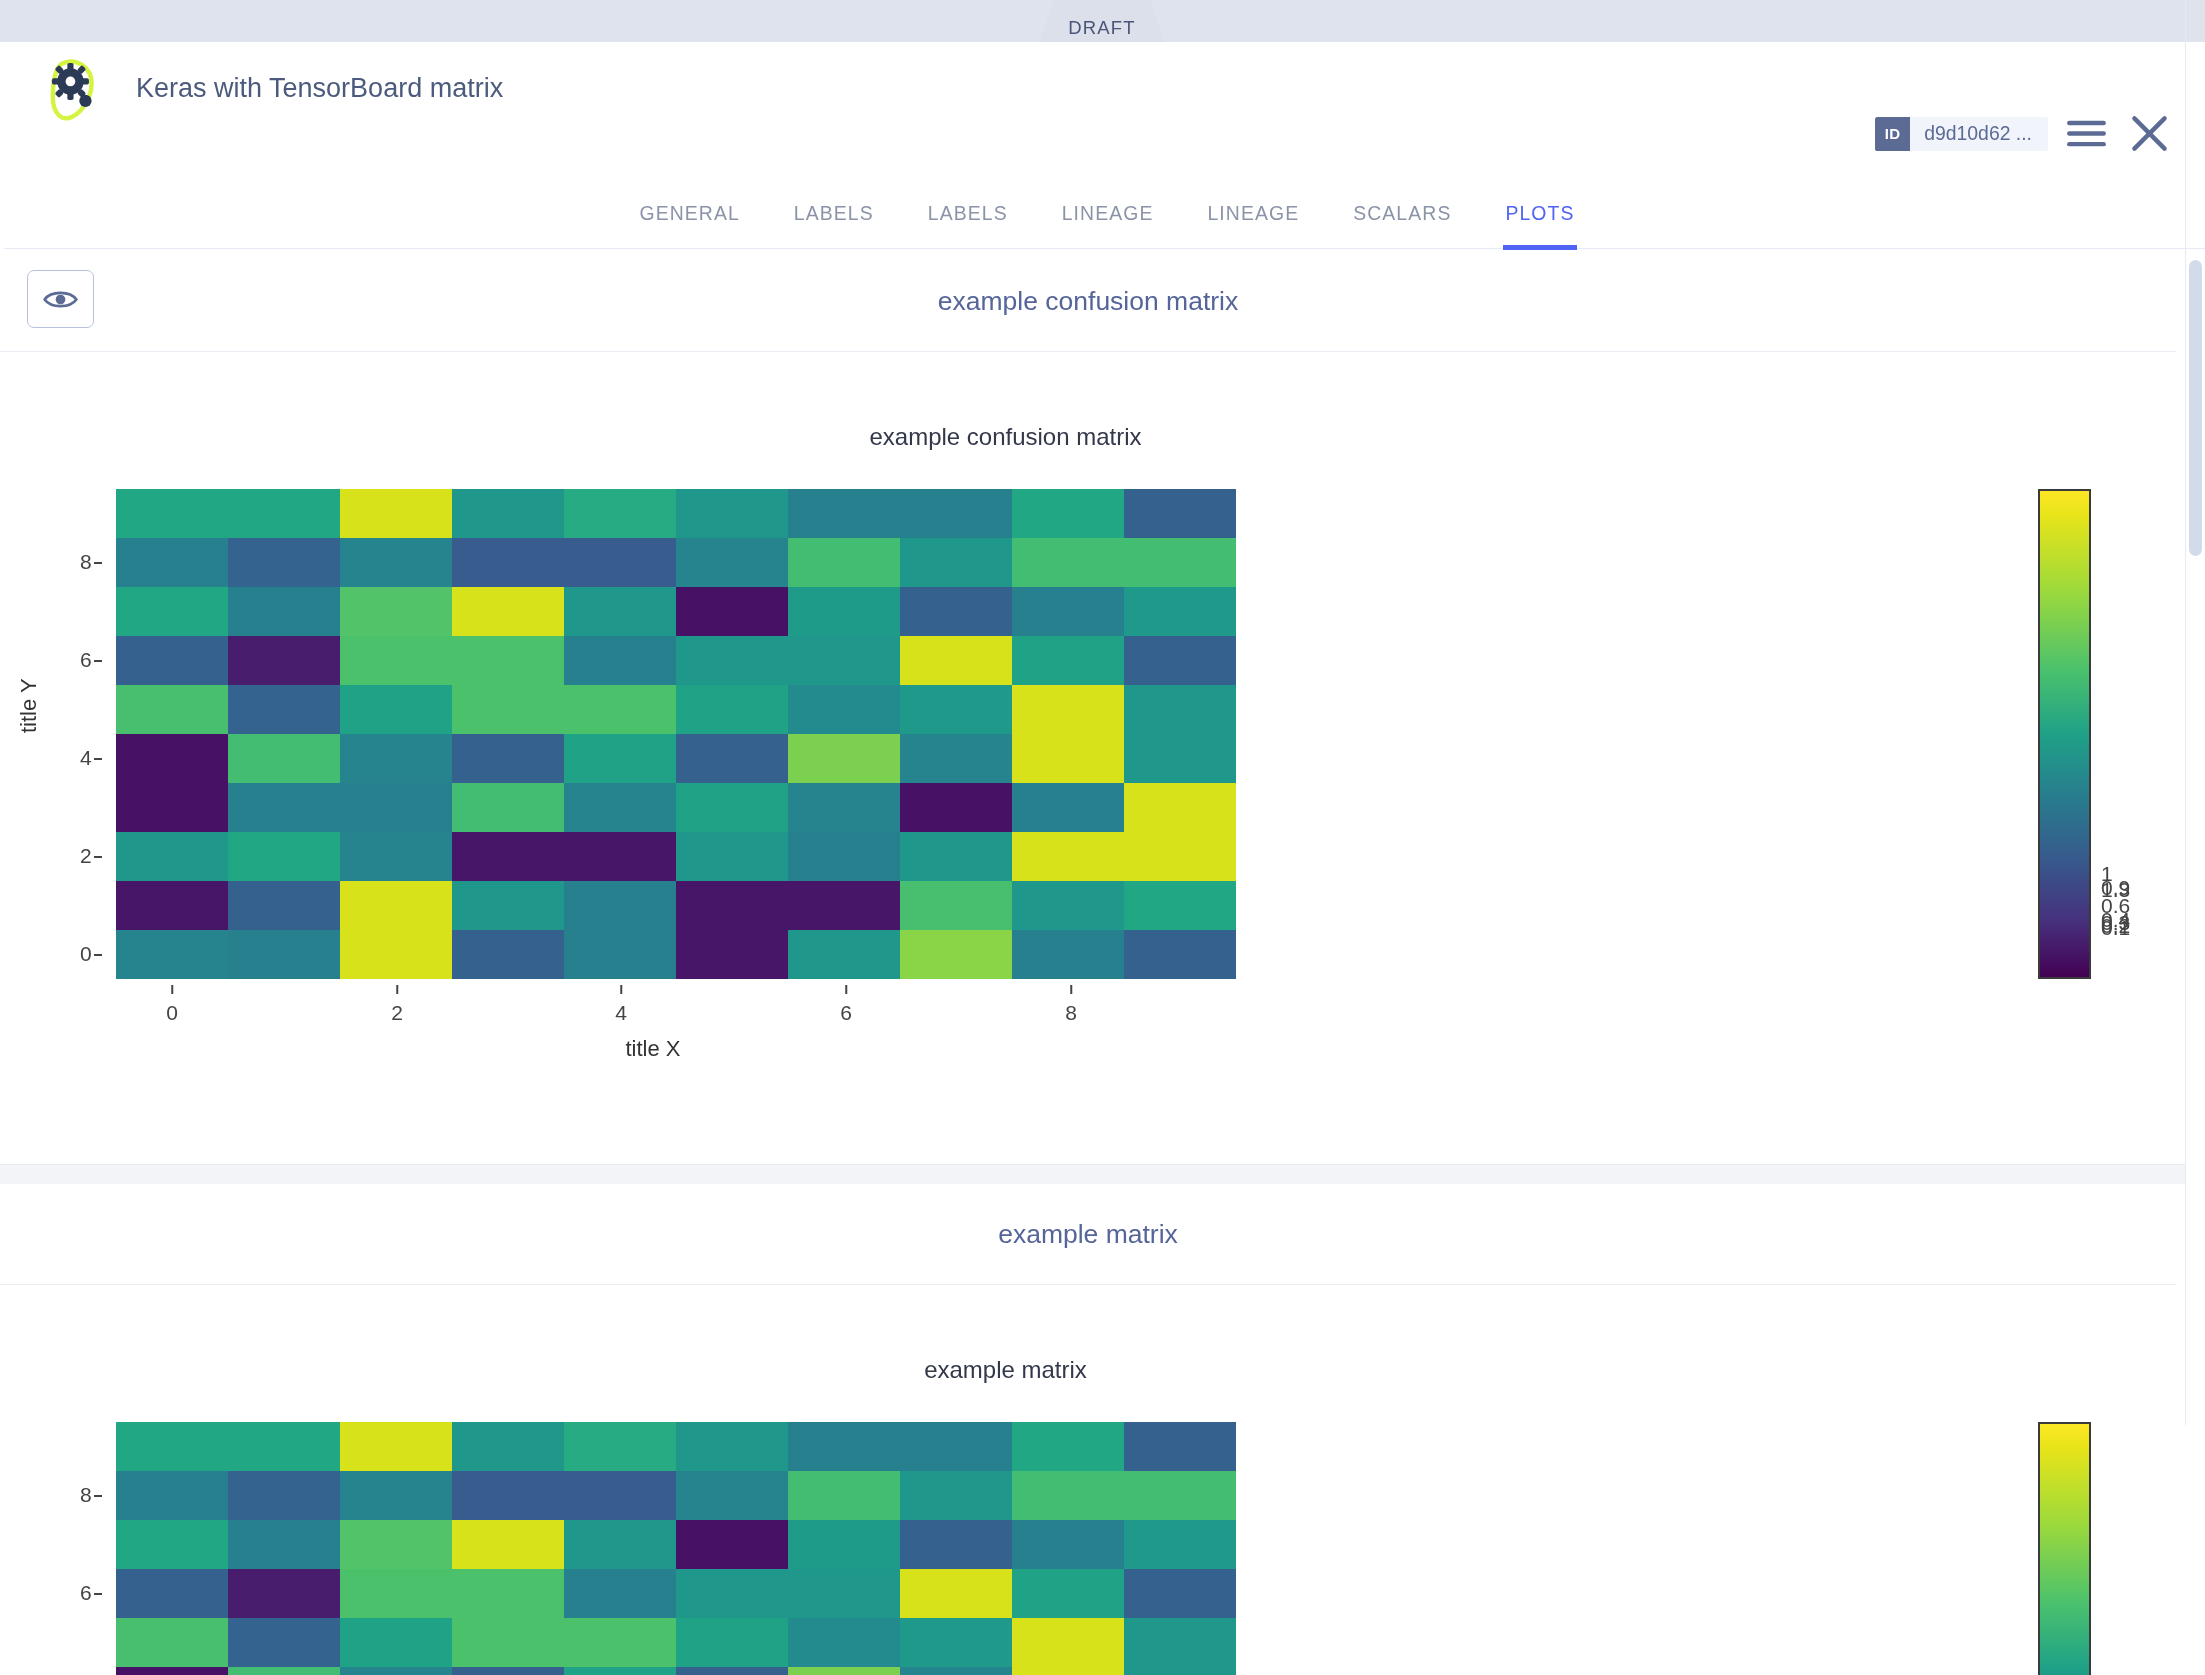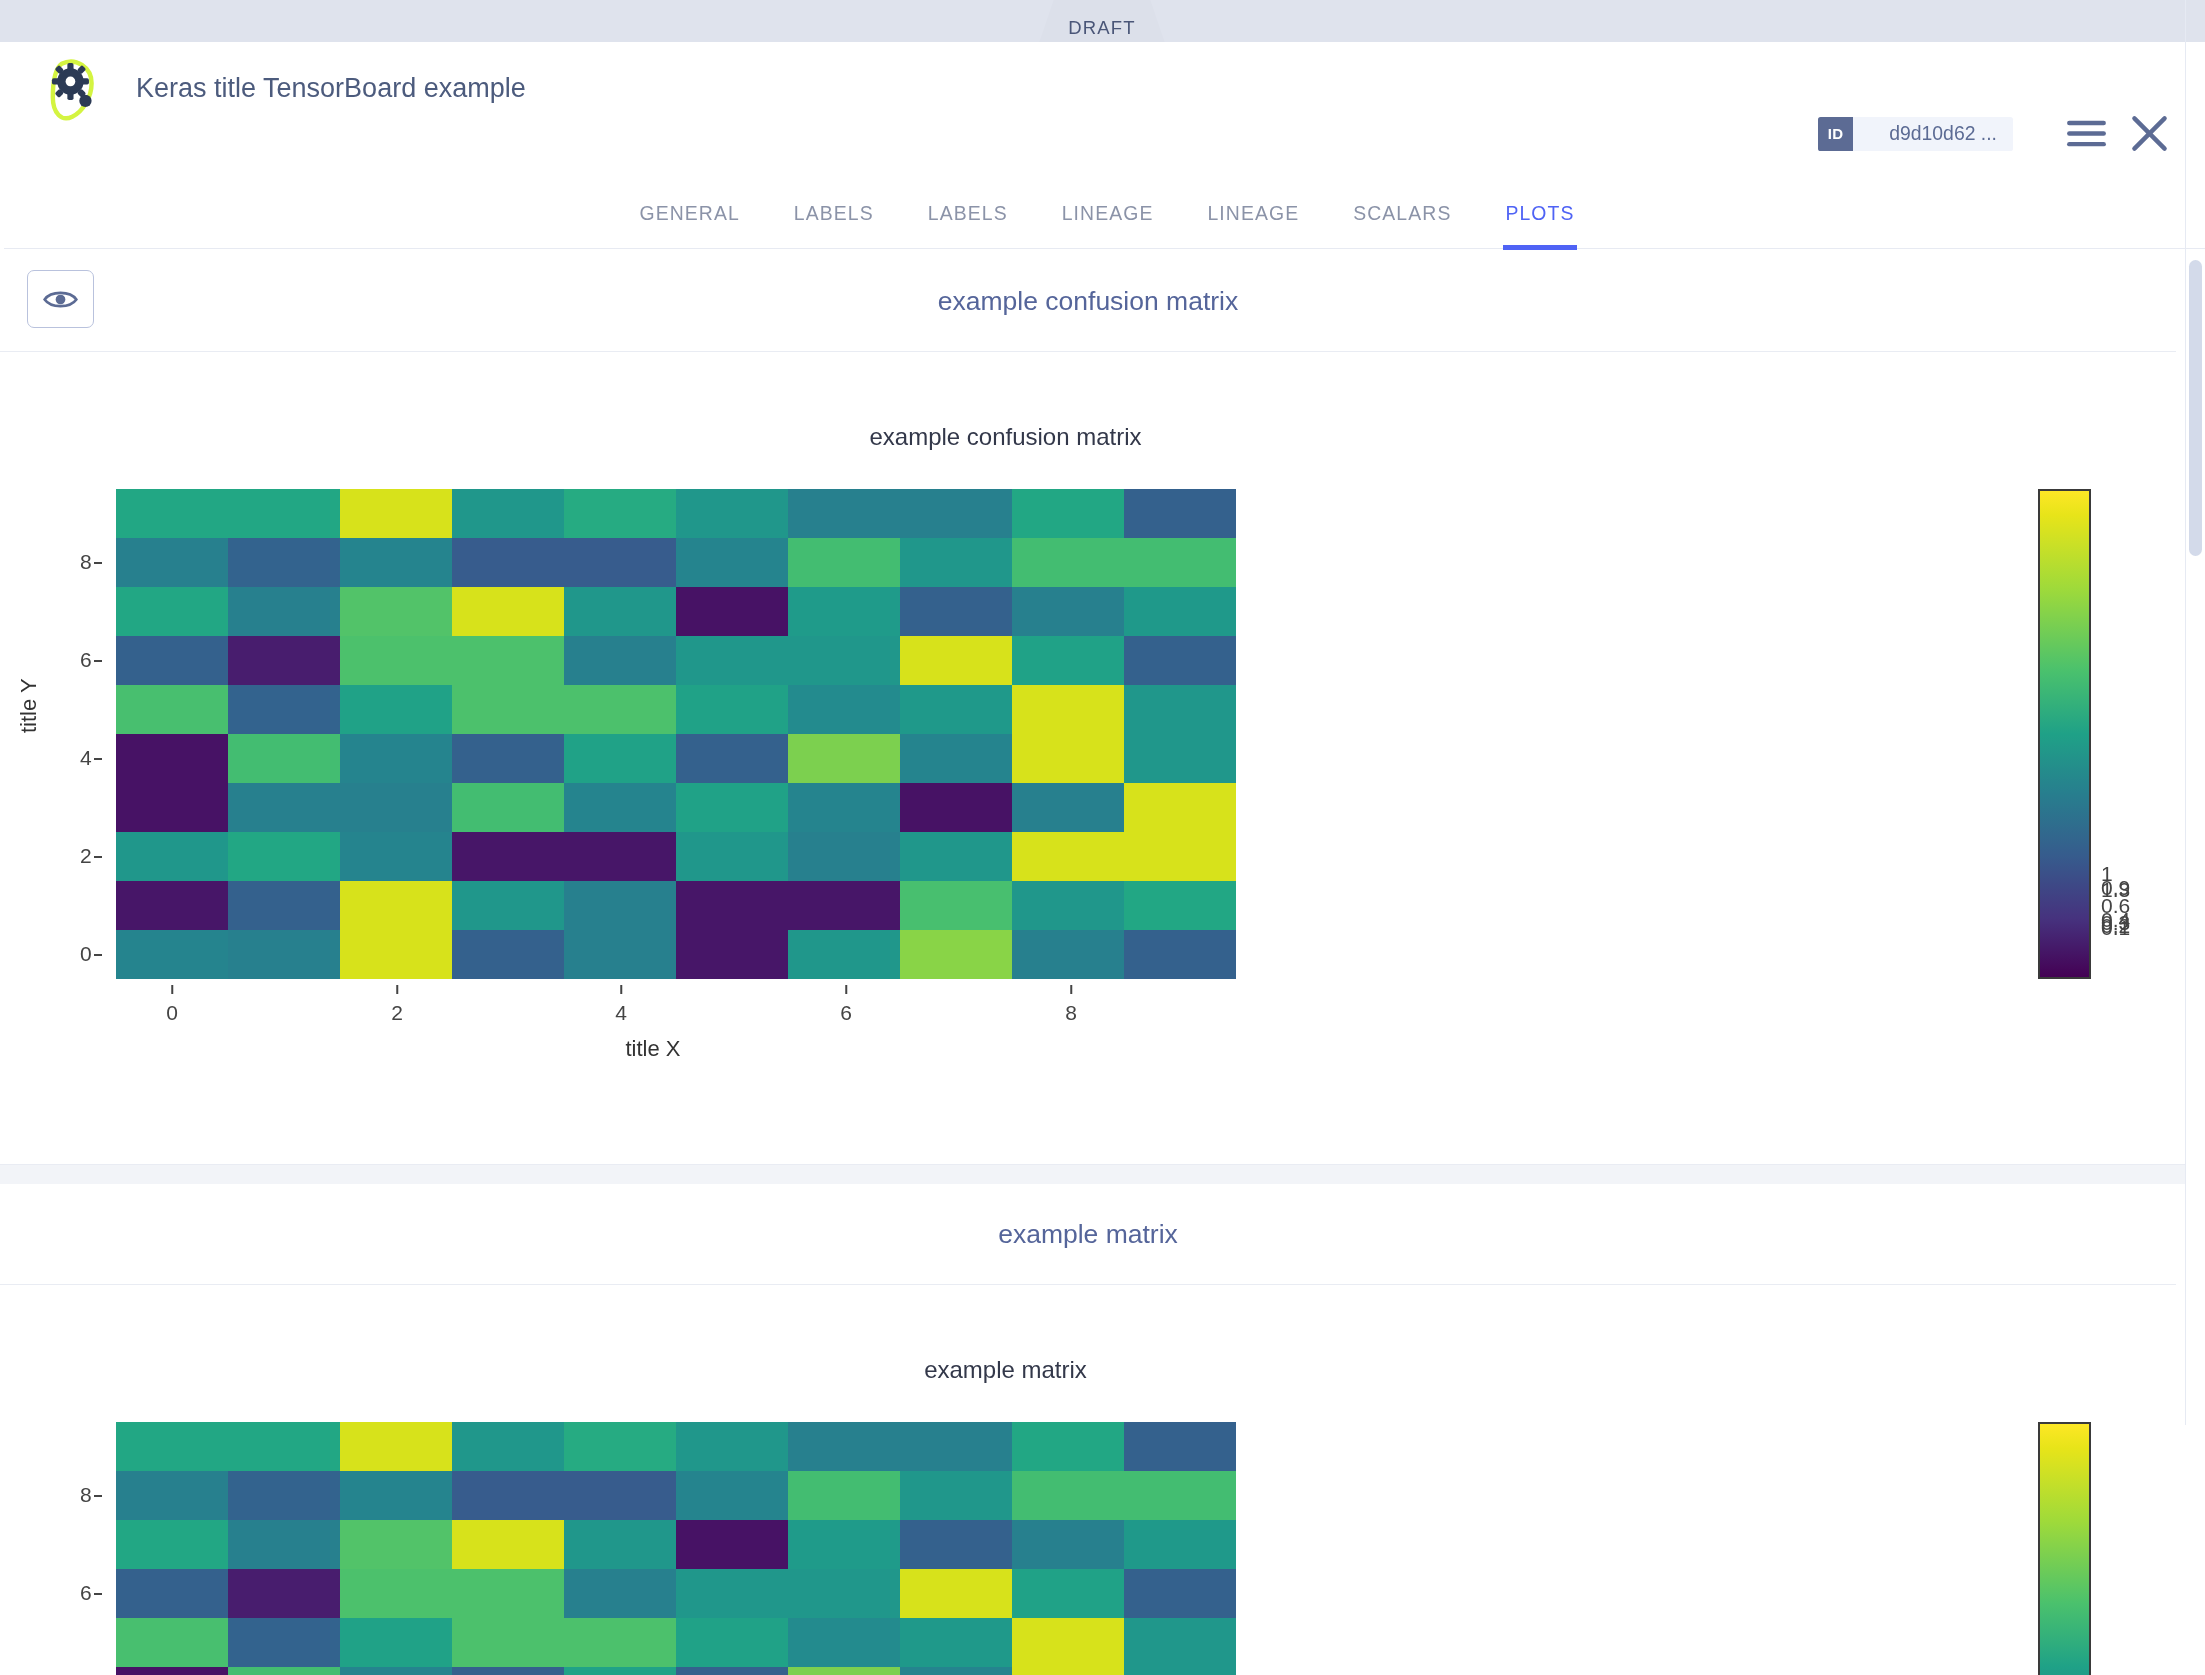--- a/index.html
+++ b/index.html
@@ -83,22 +83,20 @@
   .hdr-right {
     position: absolute; top: 67px; right: 32px;
     display: flex; align-items: center; gap: 0;
   }
   .id-chip {
     display: flex; align-items: center;
     height: 34px;
     background: #f1f4fb;
     border-radius: 2.6px;
     overflow: hidden;
-    margin-right: 35px;
-    gap: 22px;
   }
   .id-chip .id-badge {
     background: #5c6b94;
     color: #ffffff;
     font-size: 15px; font-weight: bold;
     height: 34px;
     display: flex; align-items: center;
     padding: 0 9.7px;
     letter-spacing: 0.4px;
   }
@@ -289,21 +287,21 @@
             <rect x="-17" y="-17" width="8" height="7" rx="2" transform="rotate(45 -13 -13)"></rect>
             <rect x="9" y="10" width="8" height="7" rx="2" transform="rotate(45 13 13)"></rect>
             <rect x="9" y="-17" width="8" height="7" rx="2" transform="rotate(-45 13 -13)"></rect>
             <rect x="-17" y="10" width="8" height="7" rx="2" transform="rotate(-45 -13 13)"></rect>
           </g>
           <circle cx="0" cy="0" r="5.5" fill="#ffffff"></circle>
         </g>
         <circle cx="47" cy="52" r="7" fill="#2b3a55"></circle>
       </svg>
     </div>
-    <div class="title-text">Keras title TensorBoard example</div>
+    <div class="title-text">Keras with TensorBoard matrix</div>
   </div>
 
   <div class="tag-row">
     <div class="tag keras">
       <span class="tag-lbl">Keras</span>
     </div>
     <div class="tag example">
       <span class="tag-lbl">example</span>
     </div>
   </div>

